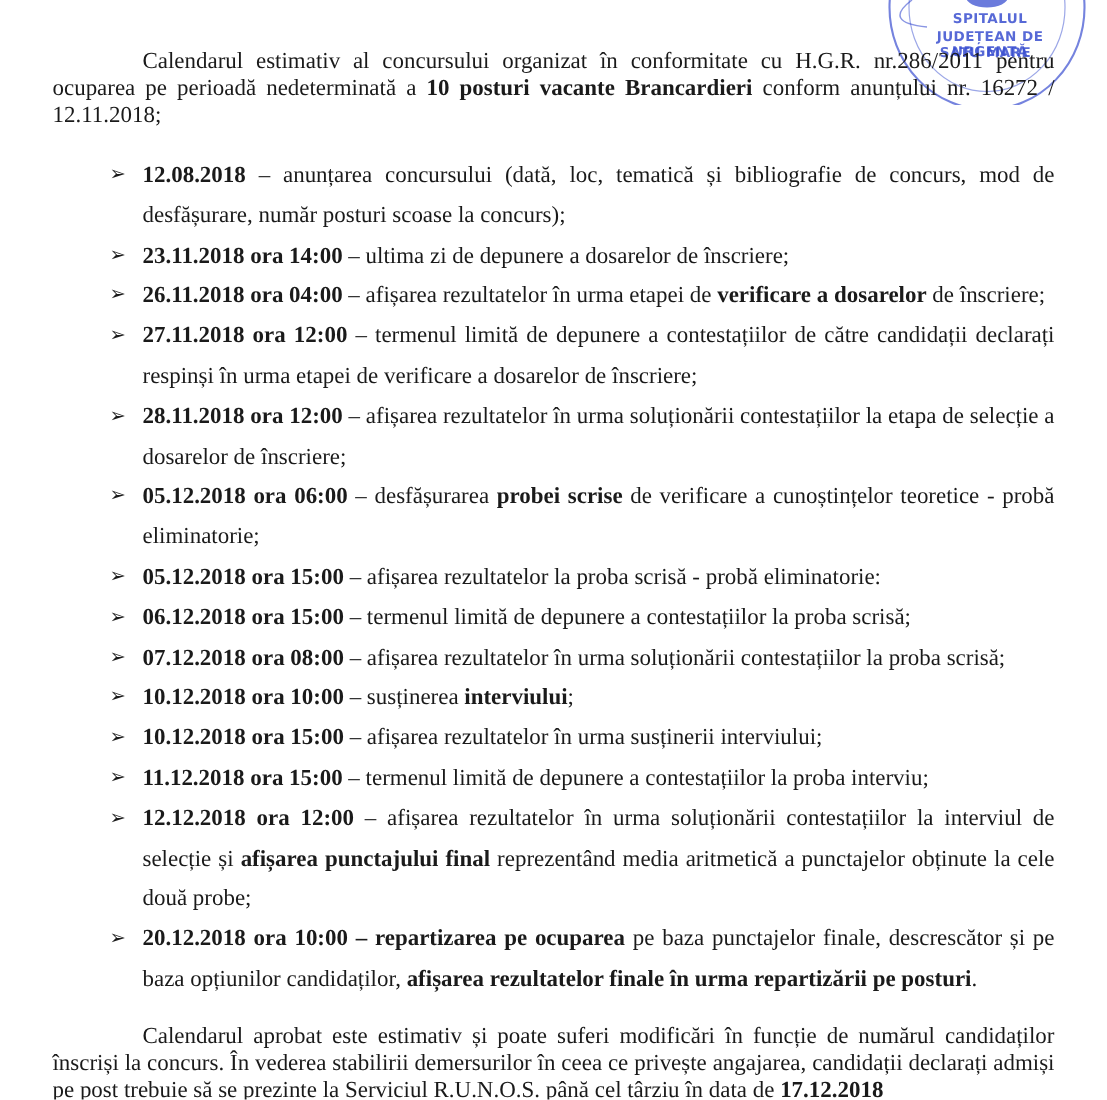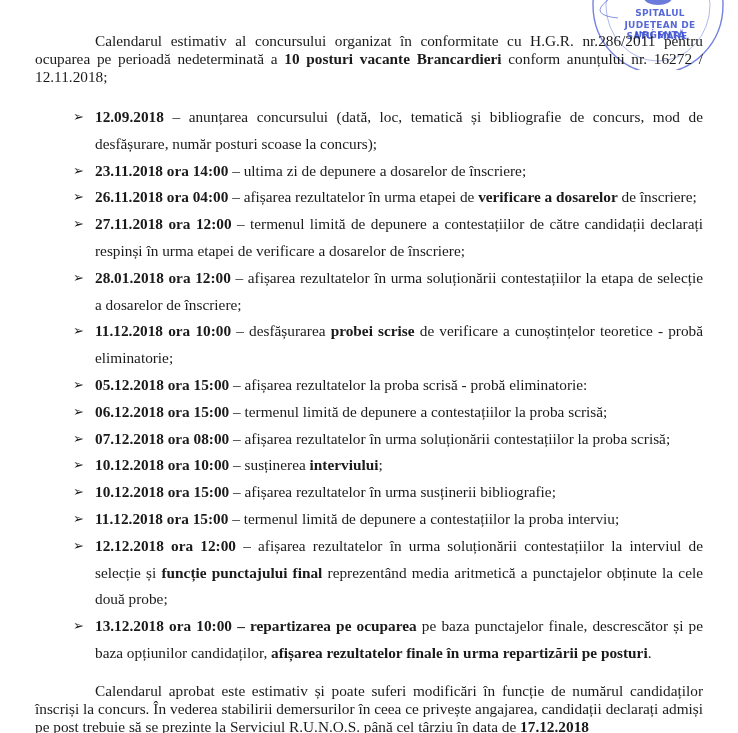--- a/index.html
+++ b/index.html
@@ -44,33 +44,33 @@
     <div class="stamp-text" style="left:54px; top:48px; width:56px;">SPITALUL</div>
     <div class="stamp-text" style="left:22px; top:60px; width:120px;">JUDEȚEAN DE URGENȚĂ</div>
     <div class="stamp-text" style="left:34px; top:71px; width:90px;">SATU MARE</div>
   </div>
 
   <p class="para" id="intro" style="margin:0;">
     <span class="indent"></span><span>Calendarul estimativ al concursului organizat în conformitate cu H.G.R. nr.286/2011 pentru ocuparea pe perioadă nedeterminată a </span><b>10 posturi vacante Brancardieri</b><span> conform anunțului nr. 16272 / 12.11.2018;</span>
   </p>
 
   <ul class="list" id="schedule-list">
-      <li class="item"><span class="bullet">➢</span><b>12.09.2018</b><span> – anunțarea concursului (dată, loc, tematică și bibliografie de concurs, mod de desfășurare, număr posturi scoase la concurs);</span></li>
+      <li class="item"><span class="bullet">➢</span><b>12.08.2018</b><span> – anunțarea concursului (dată, loc, tematică și bibliografie de concurs, mod de desfășurare, număr posturi scoase la concurs);</span></li>
       <li class="item"><span class="bullet">➢</span><b>23.11.2018 ora  14:00</b><span> –  ultima zi de depunere a dosarelor de înscriere;</span></li>
       <li class="item"><span class="bullet">➢</span><b>26.11.2018 ora 04:00</b><span> – afișarea rezultatelor în urma etapei de </span><b>verificare a dosarelor</b><span> de înscriere;</span></li>
       <li class="item"><span class="bullet">➢</span><b>27.11.2018 ora 12:00</b><span> – termenul limită de depunere a contestațiilor de către candidații declarați respinși în urma etapei de verificare a dosarelor de înscriere;</span></li>
-      <li class="item"><span class="bullet">➢</span><b>28.01.2018 ora 12:00</b><span> – afișarea rezultatelor în urma soluționării contestațiilor la etapa de selecție a dosarelor de înscriere;</span></li>
-      <li class="item"><span class="bullet">➢</span><b>11.12.2018 ora 10:00</b><span> – desfășurarea </span><b>probei scrise</b><span> de verificare a cunoștințelor teoretice - probă eliminatorie;</span></li>
+      <li class="item"><span class="bullet">➢</span><b>28.11.2018 ora 12:00</b><span> – afișarea rezultatelor în urma soluționării contestațiilor la etapa de selecție a dosarelor de înscriere;</span></li>
+      <li class="item"><span class="bullet">➢</span><b>05.12.2018 ora 06:00</b><span> – desfășurarea </span><b>probei scrise</b><span> de verificare a cunoștințelor teoretice - probă eliminatorie;</span></li>
       <li class="item"><span class="bullet">➢</span><b>05.12.2018 ora 15:00</b><span> – afișarea rezultatelor la proba scrisă - probă eliminatorie:</span></li>
       <li class="item"><span class="bullet">➢</span><b>06.12.2018 ora 15:00</b><span> – termenul limită de depunere a contestațiilor la proba scrisă;</span></li>
       <li class="item"><span class="bullet">➢</span><b>07.12.2018 ora 08:00</b><span> – afișarea rezultatelor în urma soluționării contestațiilor la proba scrisă;</span></li>
       <li class="item"><span class="bullet">➢</span><b>10.12.2018 ora 10:00</b><span> – susținerea </span><b>interviului</b><span>;</span></li>
-      <li class="item"><span class="bullet">➢</span><b>10.12.2018 ora 15:00</b><span> – afișarea rezultatelor în urma susținerii bibliografie;</span></li>
+      <li class="item"><span class="bullet">➢</span><b>10.12.2018 ora 15:00</b><span> – afișarea rezultatelor în urma susținerii interviului;</span></li>
       <li class="item"><span class="bullet">➢</span><b>11.12.2018 ora 15:00</b><span> – termenul limită de depunere a contestațiilor la proba interviu;</span></li>
-      <li class="item"><span class="bullet">➢</span><b>12.12.2018 ora 12:00</b><span> – afișarea rezultatelor în urma soluționării contestațiilor la interviul de selecție și </span><b>funcție punctajului final</b><span> reprezentând media aritmetică a punctajelor obținute la cele două probe;</span></li>
-      <li class="item"><span class="bullet">➢</span><b>13.12.2018 ora 10:00</b><b> – repartizarea pe ocuparea</b><span> pe baza punctajelor finale, descrescător și pe baza opțiunilor candidaților, </span><b>afișarea rezultatelor finale în urma repartizării pe posturi</b><span>.</span></li>
+      <li class="item"><span class="bullet">➢</span><b>12.12.2018 ora 12:00</b><span> – afișarea rezultatelor în urma soluționării contestațiilor la interviul de selecție și </span><b>afișarea punctajului final</b><span> reprezentând media aritmetică a punctajelor obținute la cele două probe;</span></li>
+      <li class="item"><span class="bullet">➢</span><b>20.12.2018 ora 10:00</b><b> – repartizarea pe ocuparea</b><span> pe baza punctajelor finale, descrescător și pe baza opțiunilor candidaților, </span><b>afișarea rezultatelor finale în urma repartizării pe posturi</b><span>.</span></li>
     </ul>
 
   <p class="para" id="outro" style="margin:0;">
     <span class="indent"></span><span>Calendarul aprobat este estimativ și poate suferi modificări în funcție de numărul candidaților înscriși la concurs. În vederea stabilirii demersurilor în ceea ce privește angajarea, candidații declarați admiși pe post trebuie să se prezinte la Serviciul R.U.N.O.S. până cel târziu în data de </span><b> 17.12.2018</b>
   </p>
 
 </div>
 
 </body></html>

